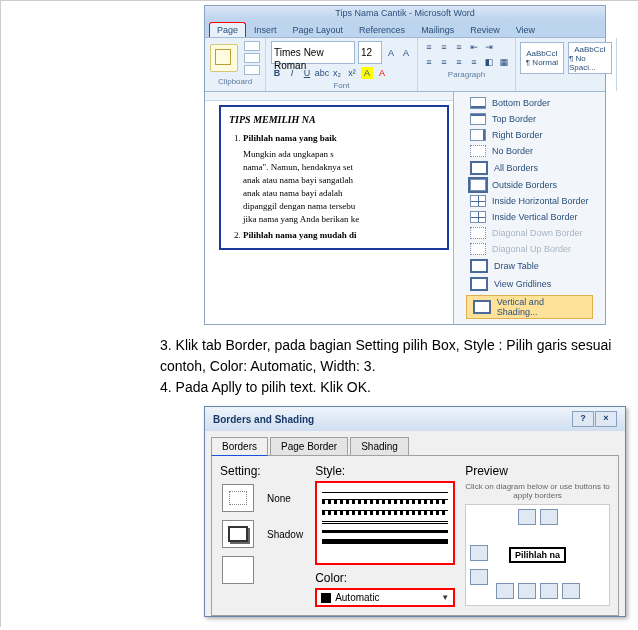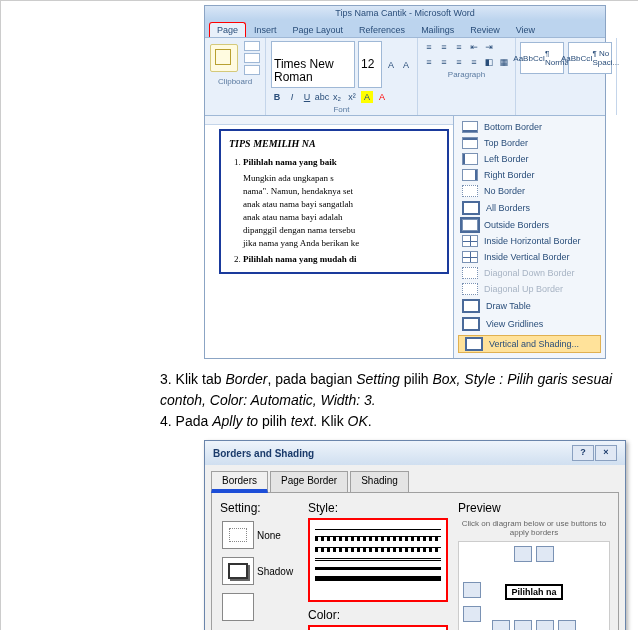--- a/index.html
+++ b/index.html
@@ -11,61 +11,61 @@
 .w-tab{padding:2px 7px;color:#2a4e7a;border:1px solid transparent;border-bottom:none;border-radius:3px 3px 0 0}
 .w-tab.hl{border-color:red;background:#e8f0fa}
 .w-ribbon{display:flex;background:#e8f0fa;border:1px solid #9fb8d6;border-left:none;border-right:none}
 .w-group{border-right:1px solid #c4d5ea;padding:3px 5px 1px;display:flex;flex-direction:column}
 .w-group-label{font-size:8px;color:#5a7aa0;text-align:center;margin-top:2px}
 .w-bigbtn{width:26px;height:26px;background:#fffbe0;border:1px solid #d4c97a;border-radius:2px;display:inline-block;position:relative}
 .w-bigbtn::after{content:"";position:absolute;left:4px;top:4px;width:14px;height:14px;border:1px solid #b8a030}
 .w-smalls{display:flex;flex-direction:column;gap:2px;margin-left:3px}
 .w-small{width:14px;height:8px;background:#fff;border:1px solid #9fb8d6}
 .w-row{display:flex;align-items:center;gap:3px}
-.w-fntbox{border:1px solid #9fb8d6;background:#fff;padding:16px 2px;font-size:12px;height:13px;line-height:13px}
+.w-fntbox{border:1px solid #9fb8d6;background:#fff;padding:4px 2px;font-size:10px;height:13px;line-height:13px}
 .w-ico{width:12px;height:12px;display:inline-flex;align-items:center;justify-content:center;color:#2a4e7a}
-.w-sty{width:42px;height:30px;border:1px solid #9fb8d6;background:#fff;margin:2px;display:flex;flex-direction:row;align-items:center;justify-content:center;font-size:8px;color:#2a4e7a}
+.w-sty{width:42px;height:30px;border:1px solid #9fb8d6;background:#fff;margin:2px;display:flex;flex-direction:column;align-items:center;justify-content:center;font-size:8px;color:#2a4e7a}
 .w-body{display:flex;background:#fff}
 .w-doc{flex:0 0 230px;background:#fff;padding:6px 4px 0 14px}
 .w-page{border:2px solid #1a3a9c;padding:6px 8px;font-family:"Times New Roman",serif;font-size:9px;line-height:1.45}
 .w-page h4{font-size:10px;margin:0 0 4px;font-style:italic;font-weight:bold}
 .w-page ol{margin:0;padding-left:14px}
-.w-menu{flex:1;background:#f2f6fb;border-left:1px solid #9fb8d6;padding:3px 0}
+.w-menu{flex:1;background:#f2f6fb;border-left:1px solid #9fb8d6;padding:3px 8px}
 .w-mi{display:flex;align-items:center;gap:6px;padding:2px 8px;color:#2a4e7a;font-size:9px}
 .w-mi.dis{color:#a8b4c4}
 .w-mi .mic{width:14px;height:10px;border:1px solid #7a92b4;display:inline-block;position:relative;background:#fff}
 .mic.bb::after{content:"";position:absolute;left:0;right:0;bottom:0;border-bottom:2px solid #4a6a9a}
 .mic.tb::after{content:"";position:absolute;left:0;right:0;top:0;border-top:2px solid #4a6a9a}
 .mic.lb::after{content:"";position:absolute;top:0;bottom:0;left:0;border-left:2px solid #4a6a9a}
 .mic.rb::after{content:"";position:absolute;top:0;bottom:0;right:0;border-right:2px solid #4a6a9a}
 .mic.nb{border-style:dotted}
 .mic.ab{border:2px solid #4a6a9a}
 .mic.ob{box-shadow:0 0 0 2px #4a6a9a}
 .mic.ib::before{content:"";position:absolute;left:50%;top:0;bottom:0;border-left:1px solid #4a6a9a}
 .mic.ib::after{content:"";position:absolute;top:50%;left:0;right:0;border-top:1px solid #4a6a9a}
 .mic.hl{background:none;border:none}
 .mic.hl::after{content:"";position:absolute;left:0;right:0;top:50%;border-top:2px solid #4a6a9a}
 .w-mi.hlrow{background:#ffe29a;border:1px solid #e0b050;margin:2px 4px;padding:1px 6px}
 .instr{font-size:14px;line-height:1.5;margin:8px 0 8px -6px}
 .instr p{margin:0}
-.em{font-style:italic}
+.em{}
 .dlg-wrap{margin-left:38px}
 .dlg{width:420px;border:1px solid #6a85ab;background:#f0f0f0;box-shadow:2px 2px 4px rgba(0,0,0,.3);font-size:10px}
 .dlg-t{background:linear-gradient(#eef4fb,#d0dff0);padding:4px 8px;display:flex;justify-content:space-between;align-items:center;color:#1a3a6a;font-weight:bold}
 .dlg-tb{display:flex;gap:1px}
 .dlg-tb span{width:20px;height:14px;border:1px solid #8aa0c0;background:#e0e8f4;text-align:center;line-height:12px;font-size:9px}
 .dlg-tabs{display:flex;padding:6px 6px 0;background:#f0f0f0}
 .dlg-tab{padding:3px 10px;border:1px solid #a0a0a0;border-bottom:none;background:#e4e4e4;margin-right:2px;font-size:10px}
-.dlg-tab.active{background:#f0f0f0;border-bottom:4px solid #1d4ed8;margin-bottom:-1px}
+.dlg-tab.active{background:#f0f0f0;border-bottom:1px solid #1d4ed8;margin-bottom:-1px}
 .dlg-body{border:1px solid #a0a0a0;margin:0 6px;padding:8px;display:flex;gap:10px;background:#f0f0f0}
 .dlg-col1{flex:0 0 78px}
 .dlg-col2{flex:0 0 140px}
 .dlg-col3{flex:1}
 .dlg-lbl{font-size:12px;margin-bottom:3px}
-.setopt{display:flex;align-items:center;gap:3px;margin:4px 0;padding:2px}
+.setopt{display:flex;align-items:center;gap:13px;margin:4px 0;padding:2px}
 .setopt.redbox{border:2px solid red}
 .setopt .pv{width:30px;height:26px;border:1px solid #888;background:#fff;display:flex;align-items:center;justify-content:center}
 .pv-none{width:16px;height:12px;border:1px dotted #888}
 .pv-box{width:16px;height:12px;border:2px solid #333}
 .pv-shd{width:16px;height:12px;border:2px solid #333;box-shadow:2px 2px 0 #666}
 .stylist{border:2px solid red;background:#fff;padding:3px;height:74px;overflow:hidden}
 .styrow{height:0;border-top:1px solid #000;margin:6px 2px}
 .styrow.dbl{border-top:3px double #000}
 .styrow.thk{border-top-width:3px}
 .styrow.wav{height:4px;background:repeating-linear-gradient(90deg,#000 0 3px,transparent 3px 6px)}
@@ -185,24 +185,20 @@
         <div class="w-menu" id="border-menu">
             <div class="w-mi">
               <span class="mic bb"></span>
               <span>Bottom Border</span>
             </div>
             <div class="w-mi">
               <span class="mic tb"></span>
               <span>Top Border</span>
             </div>
             <div class="w-mi">
-              <span class="mic lb"></span>
-              <span>Left Border</span>
-            </div>
-            <div class="w-mi">
               <span class="mic rb"></span>
               <span>Right Border</span>
             </div>
             <div class="w-mi">
               <span class="mic nb"></span>
               <span>No Border</span>
             </div>
             <div class="w-mi">
               <span class="mic ab"></span>
               <span>All Borders</span>

